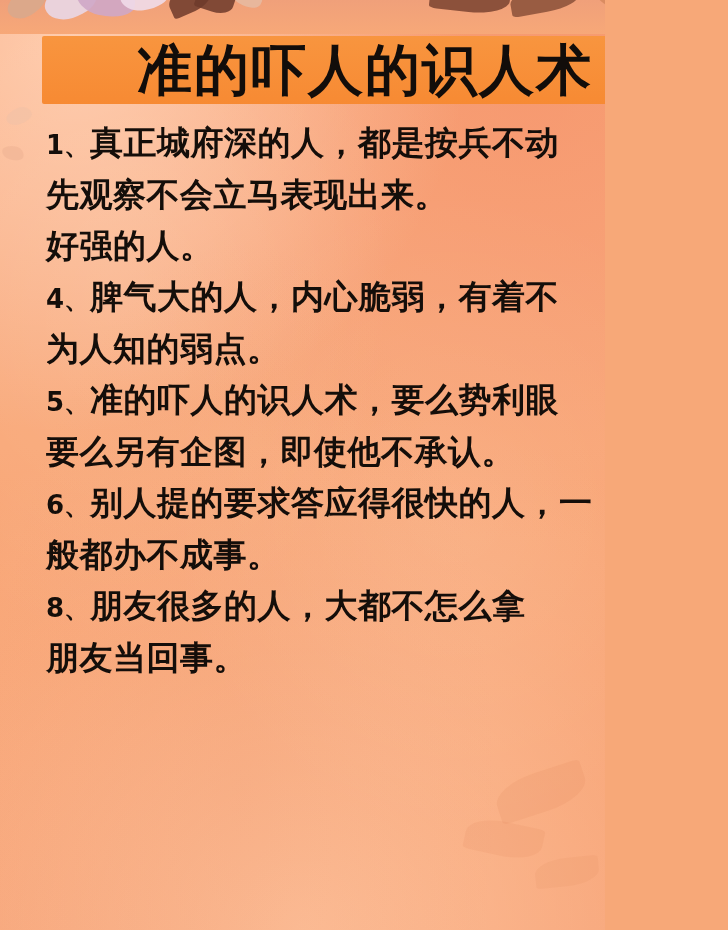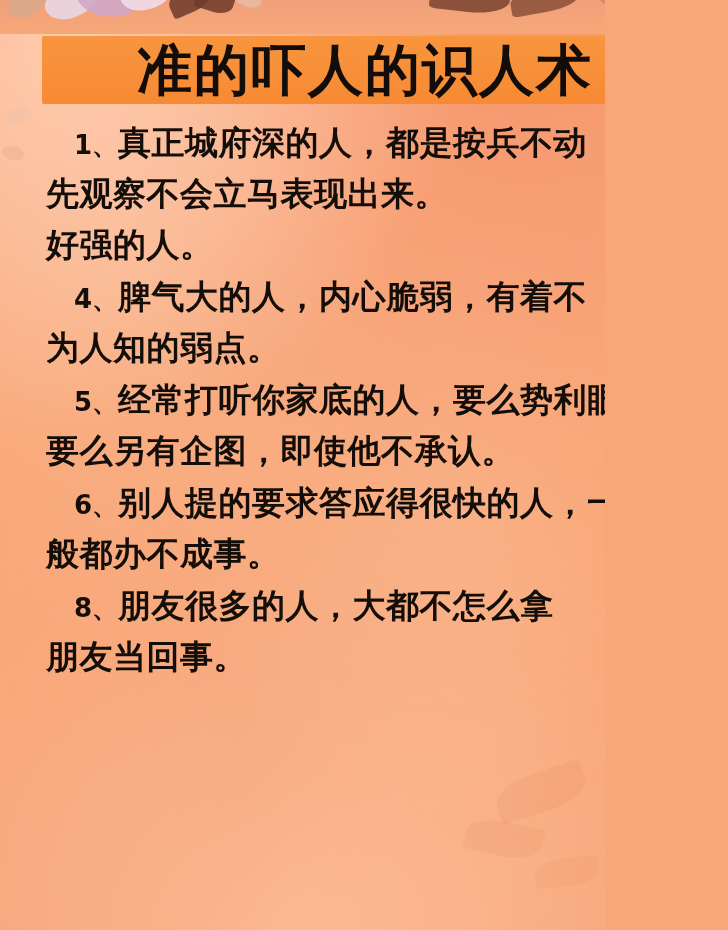--- a/index.html
+++ b/index.html
@@ -112,25 +112,23 @@
     white-space: nowrap;
     font-family: "DejaVu Sans", "Liberation Sans", sans-serif;
   }
   .line .num {
     font-size: 26px;
     font-weight: 700;
     letter-spacing: 0;
   }
   .line.first {
     text-indent: 0;
-    margin-left: 28px;
   }
   .line.cont {
     text-indent: 0;
-    font-family: Liberation Serif, serif;
   }
 
   
   .bleaf {
     position: absolute;
     background: rgba(226,132,90,0.45);
     border-radius: 50% 8% 50% 8%;
   }
 </style>
 </head>
@@ -177,21 +175,21 @@
     <div class="item">
       <div class="line cont"><span>好强的人。</span></div>
     </div>
 
     <div class="item">
       <div class="line first"><span class="num">4、</span><span>脾气大的人，内心脆弱，有着不</span></div>
       <div class="line cont"><span>为人知的弱点。</span></div>
     </div>
 
     <div class="item">
-      <div class="line first"><span class="num">5、</span><span>经常打听你家底的人，要么势利眼</span></div>
+      <div class="line first"><span class="num">5、</span><span>准的吓人的识人术，要么势利眼</span></div>
       <div class="line cont"><span>要么另有企图，即使他不承认。</span></div>
     </div>
 
     <div class="item">
       <div class="line first"><span class="num">6、</span><span>别人提的要求答应得很快的人，一</span></div>
       <div class="line cont"><span>般都办不成事。</span></div>
     </div>
 
 
     <div class="item">

